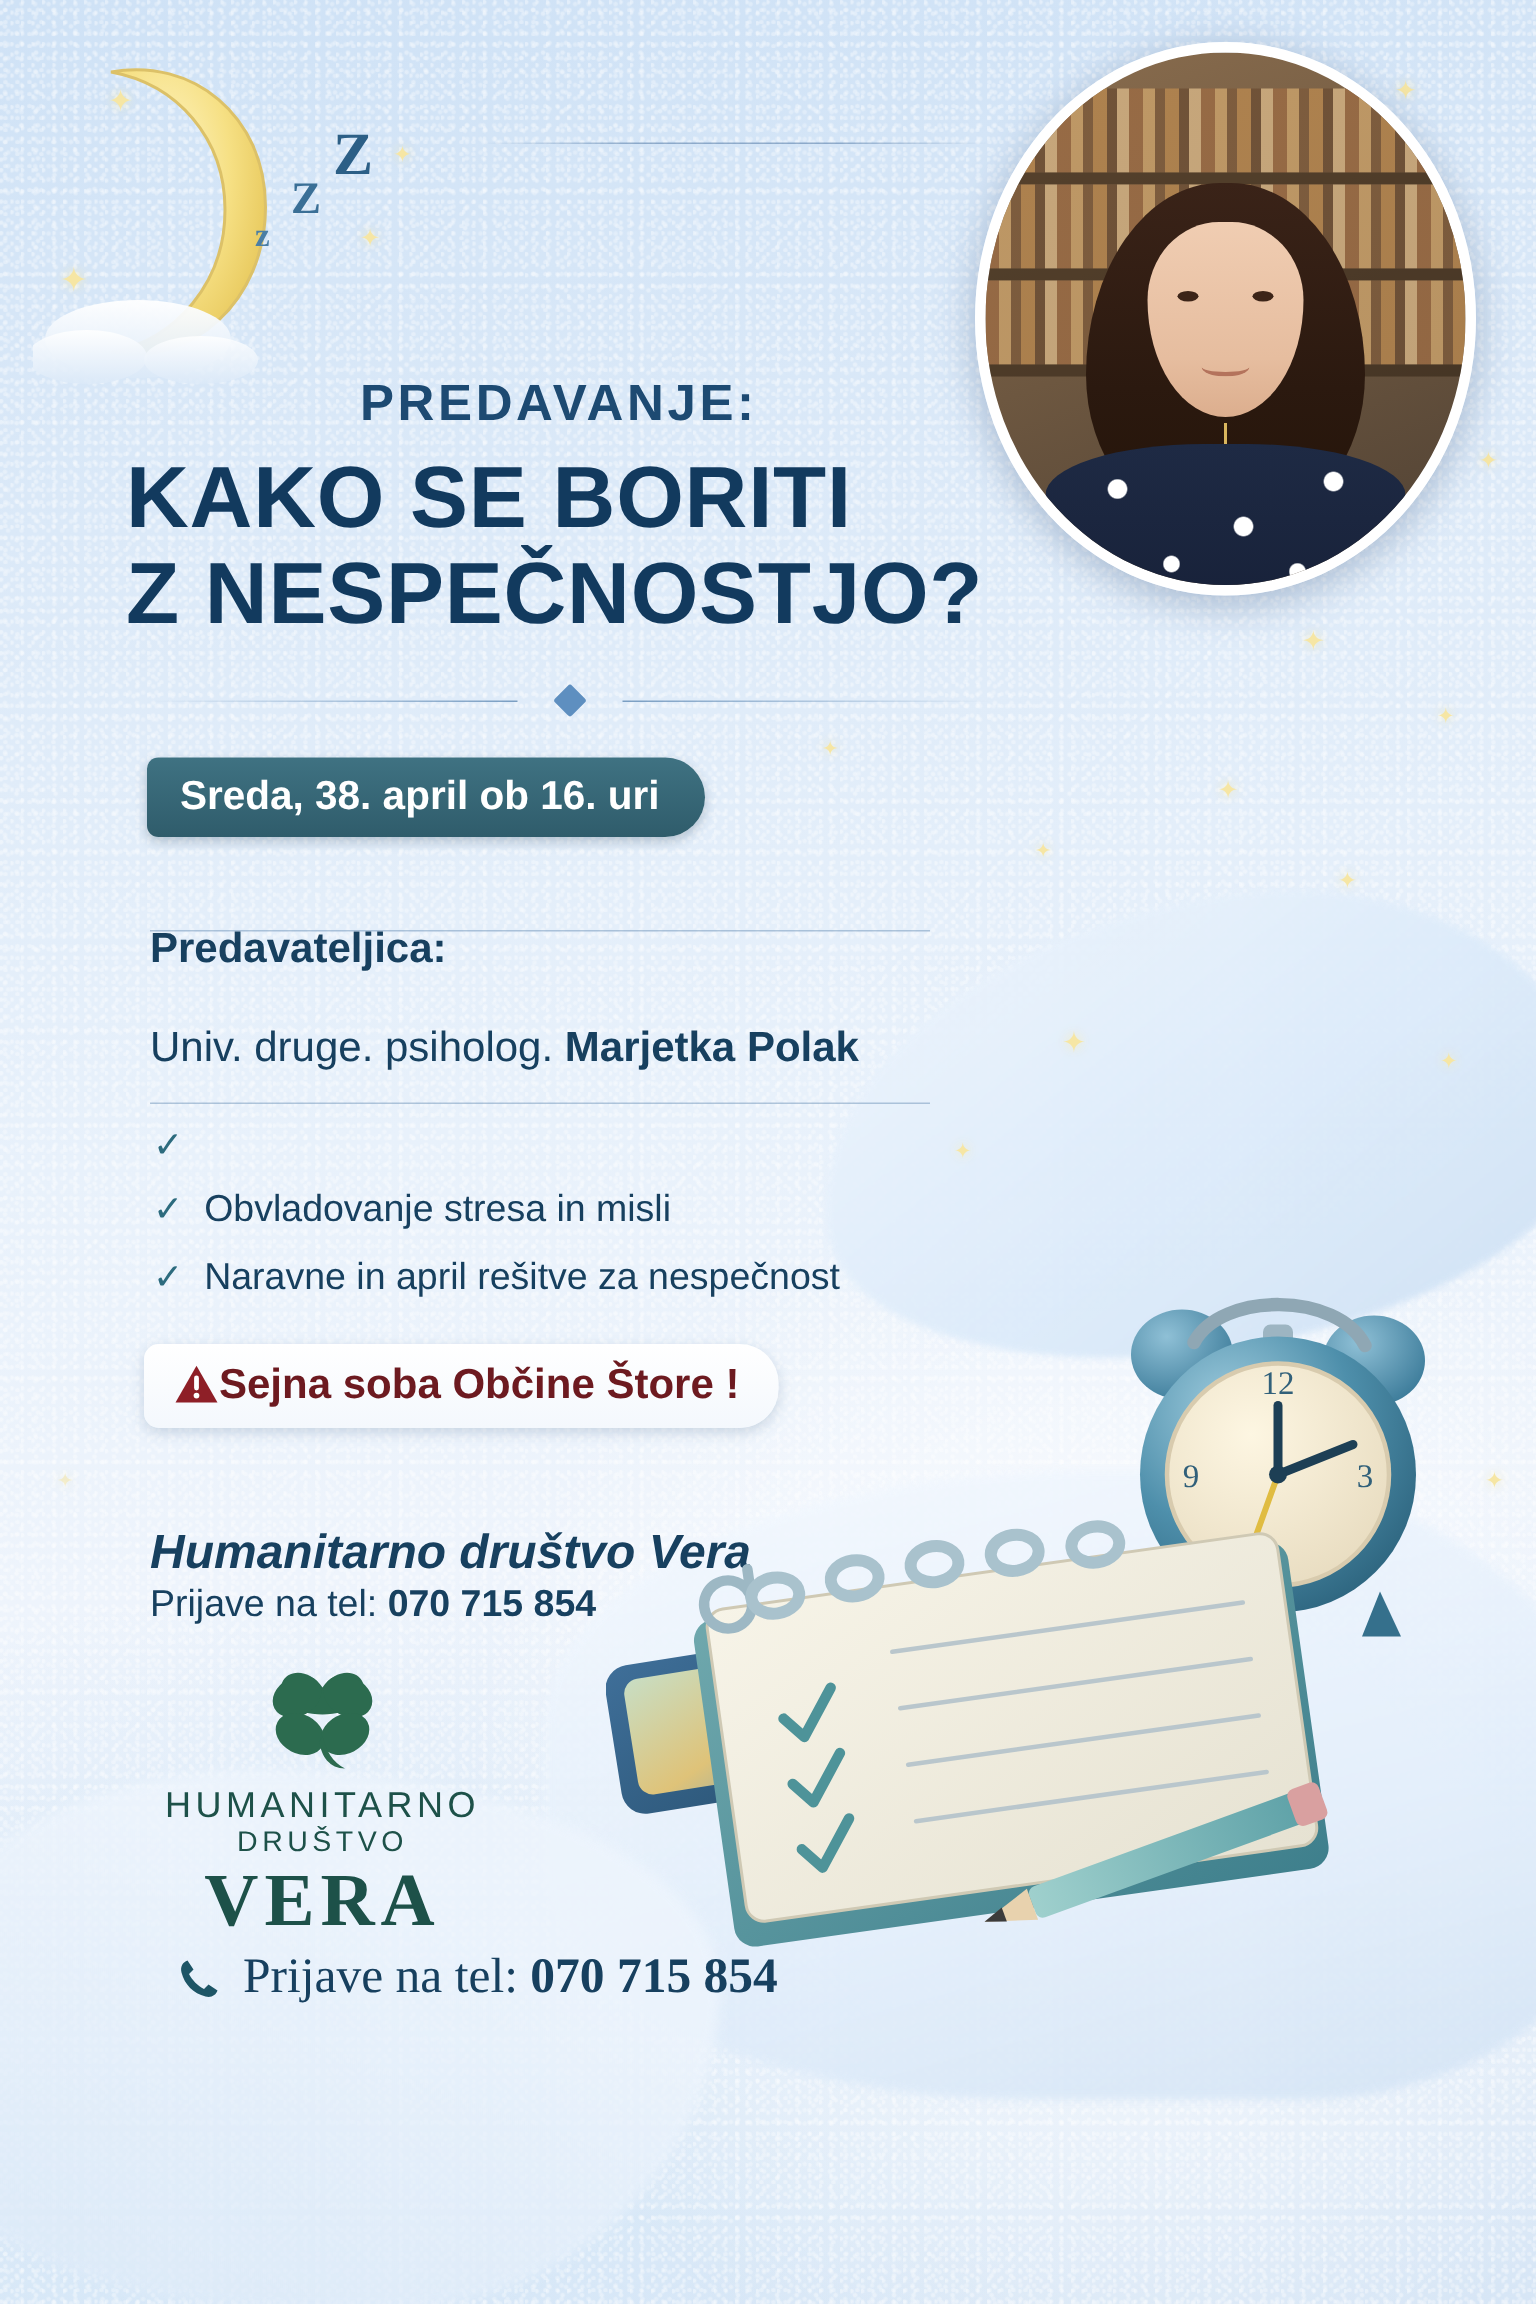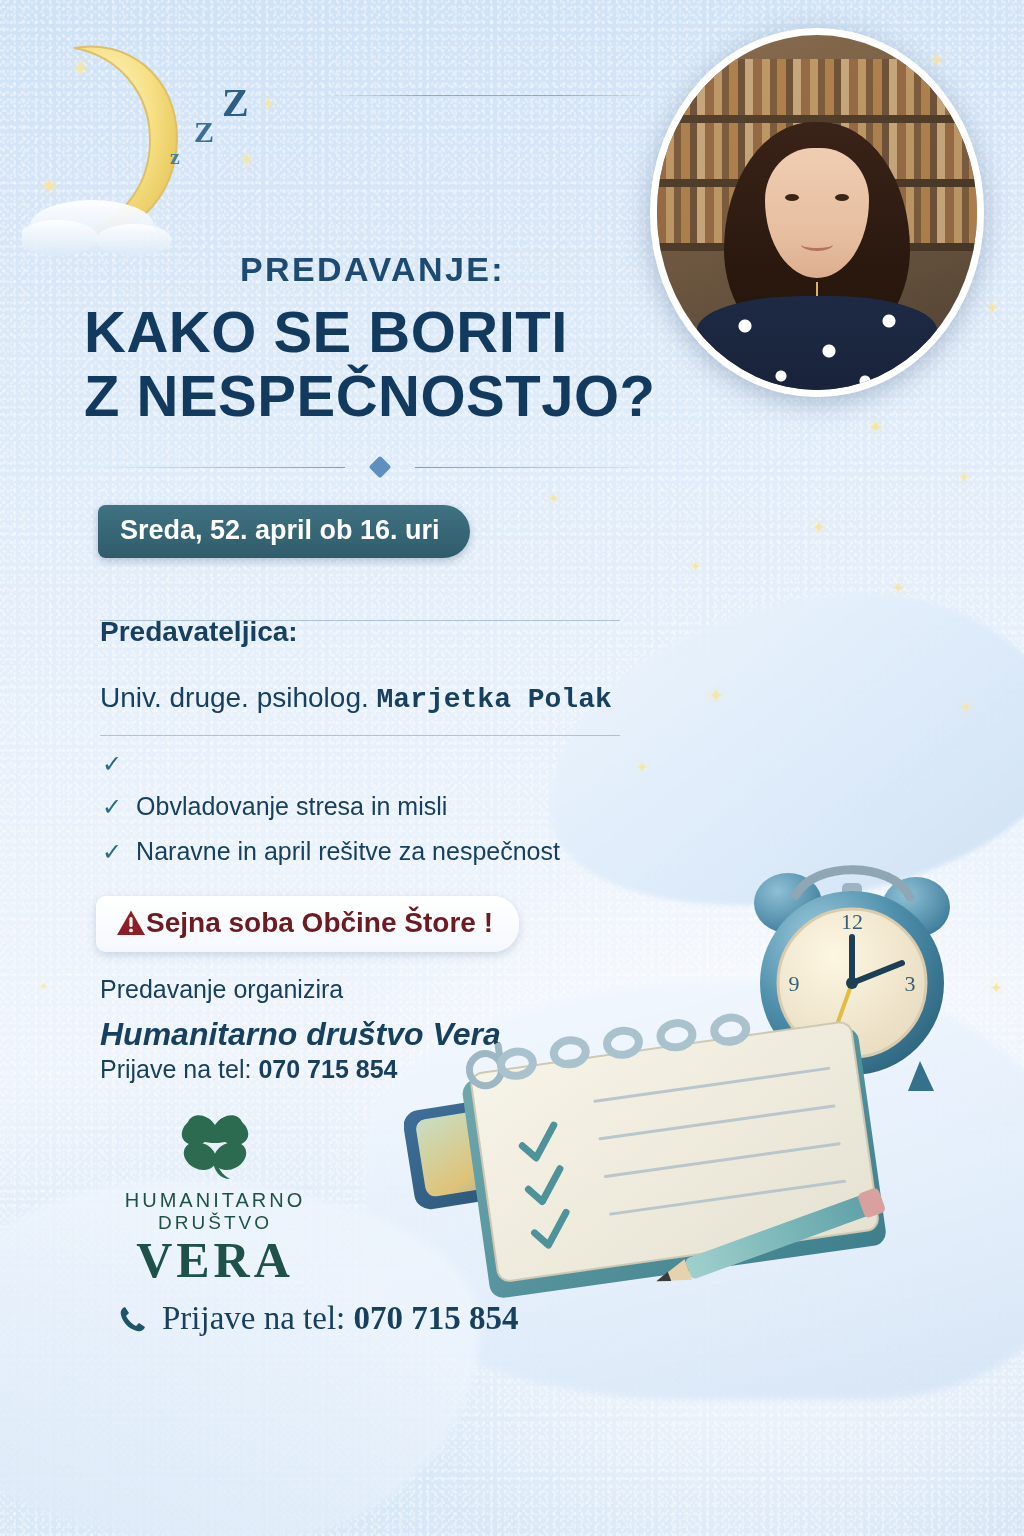--- a/index.html
+++ b/index.html
@@ -308,21 +308,21 @@
     font-weight: bold;
     color: #17405f;
   }
   #speaker-line {
     position: absolute;
     left: 100px;
     top: 682px;
     font-size: 28px;
     color: #17405f;
   }
-  #speaker-line b { font-weight: bold; font-family: Liberation Mono, monospace; }
+  #speaker-line b { font-weight: bold; }
 
   
   #bullets {
     position: absolute;
     left: 102px;
     top: 752px;
     width: 560px;
   }
   .bullet {
     display: flex;
@@ -383,21 +383,21 @@
   #logo {
     position: absolute;
     left: 100px;
     top: 1105px;
     width: 230px;
     text-align: center;
     color: #1d5149;
   }
   #logo .clover { height: 78px; }
   #logo .l1 {
-    font-size: 20px;
+    font-size: 24px;
     letter-spacing: 3px;
     margin-top: 2px;
   }
   #logo .l2 {
     font-size: 19px;
     letter-spacing: 3px;
   }
   #logo .l3 {
     font-size: 50px;
     letter-spacing: 4px;
@@ -524,21 +524,21 @@
     <span class="l1">KAKO SE BORITI</span>
     <span class="l2">Z NESPEČNOSTJO?</span>
   </div>
 
   <div id="divider">
     <div class="rule"></div>
     <div class="diamond"></div>
     <div class="rule right"></div>
   </div>
 
-  <div id="date-pill">Sreda, 52. april ob 16. uri</div>
+  <div id="date-pill">Sreda, 38. april ob 16. uri</div>
 
 
   <div class="thin-sep" style="left:100px; top:620px; width:520px;"></div>
 
   <div id="speaker-label">Predavateljica:</div>
   <div id="speaker-line">
     <span>Univ. druge. psiholog.</span>
     <b>Marjetka Polak</b>
   </div>
 
@@ -560,21 +560,20 @@
 
   <div id="warning">
     <svg width="30" height="28" viewBox="0 0 30 28">
       <path d="M15 1.5 L29 26 L1 26 Z" fill="#8e1f27"></path>
       <rect x="13.4" y="8" width="3.2" height="10" rx="1.6" fill="#ffffff"></rect>
       <circle cx="15" cy="21.4" r="1.9" fill="#ffffff"></circle>
     </svg>
     <span class="wtxt">Sejna soba Občine Štore !</span>
   </div>
 
-  <div id="org1">Predavanje organizira</div>
   <div id="org2">Humanitarno društvo Vera</div>
   <div id="org3">
     <span>Prijave na tel:</span>
     <b>070 715 854</b>
   </div>
 
   <div id="logo">
     <svg class="clover" width="110" height="78" viewBox="0 0 110 78">
       <g fill="#2c6b4f">
         <path d="M55 38 C36 38 24 28 28 17 C32 7 47 8 55 20 C63 8 78 7 82 17 C86 28 74 38 55 38 Z"></path>

